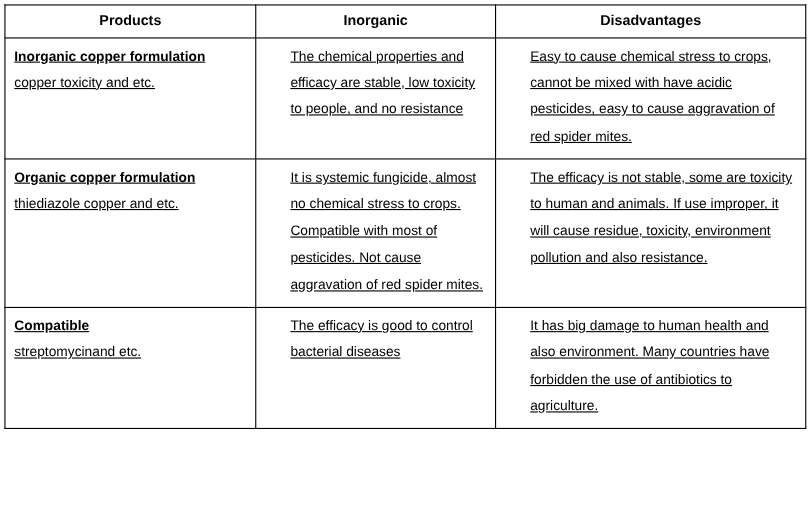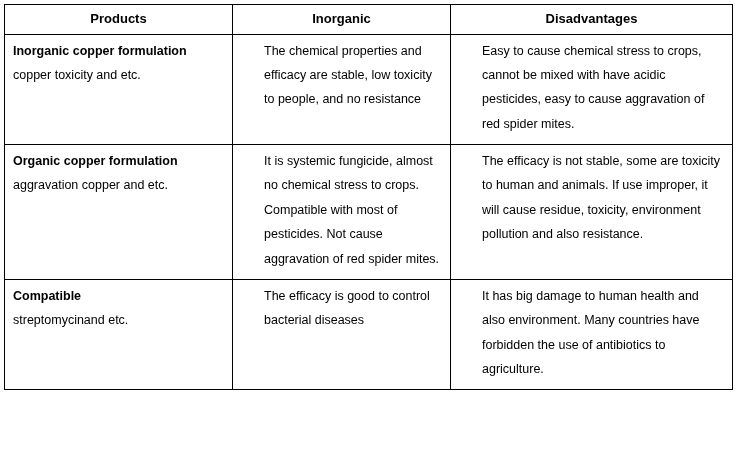--- a/index.html
+++ b/index.html
@@ -33,20 +33,21 @@
   }
   table.comparison th {
     text-align: center;
     font-weight: bold;
     padding: 4px 6px 5px 6px;
     font-size: 13px;
     line-height: 1.5;
   }
   table.comparison td {
     padding: 4px 8px 8px 8px;
+    text-decoration: underline;
   }
   col.c1 { width: 228px; }
   col.c2 { width: 218px; }
   col.c3 { width: 282px; }
 
   .prod-name {
     font-weight: bold;
     display: block;
   }
   .prod-sub {
@@ -84,21 +85,21 @@
         <td>
           <span class="cell-text">The chemical properties and efficacy are stable, low toxicity to people, and no resistance</span>
         </td>
         <td>
           <span class="cell-text">Easy to cause chemical stress to crops, cannot be mixed with have acidic pesticides, easy to cause aggravation of red spider mites.</span>
         </td>
       </tr>
       <tr>
         <td>
           <span class="prod-name">Organic copper formulation</span>
-          <span class="prod-sub">aggravation copper and etc.</span>
+          <span class="prod-sub">thiediazole copper and etc.</span>
         </td>
         <td>
           <span class="cell-text">It is systemic fungicide, almost no chemical stress to crops. Compatible with most of pesticides. Not cause aggravation of red spider mites.</span>
         </td>
         <td>
           <span class="cell-text">The efficacy is not stable, some are toxicity to human and animals. If use improper, it will cause residue, toxicity, environment pollution and also resistance.</span>
         </td>
       </tr>
       <tr>
         <td>

